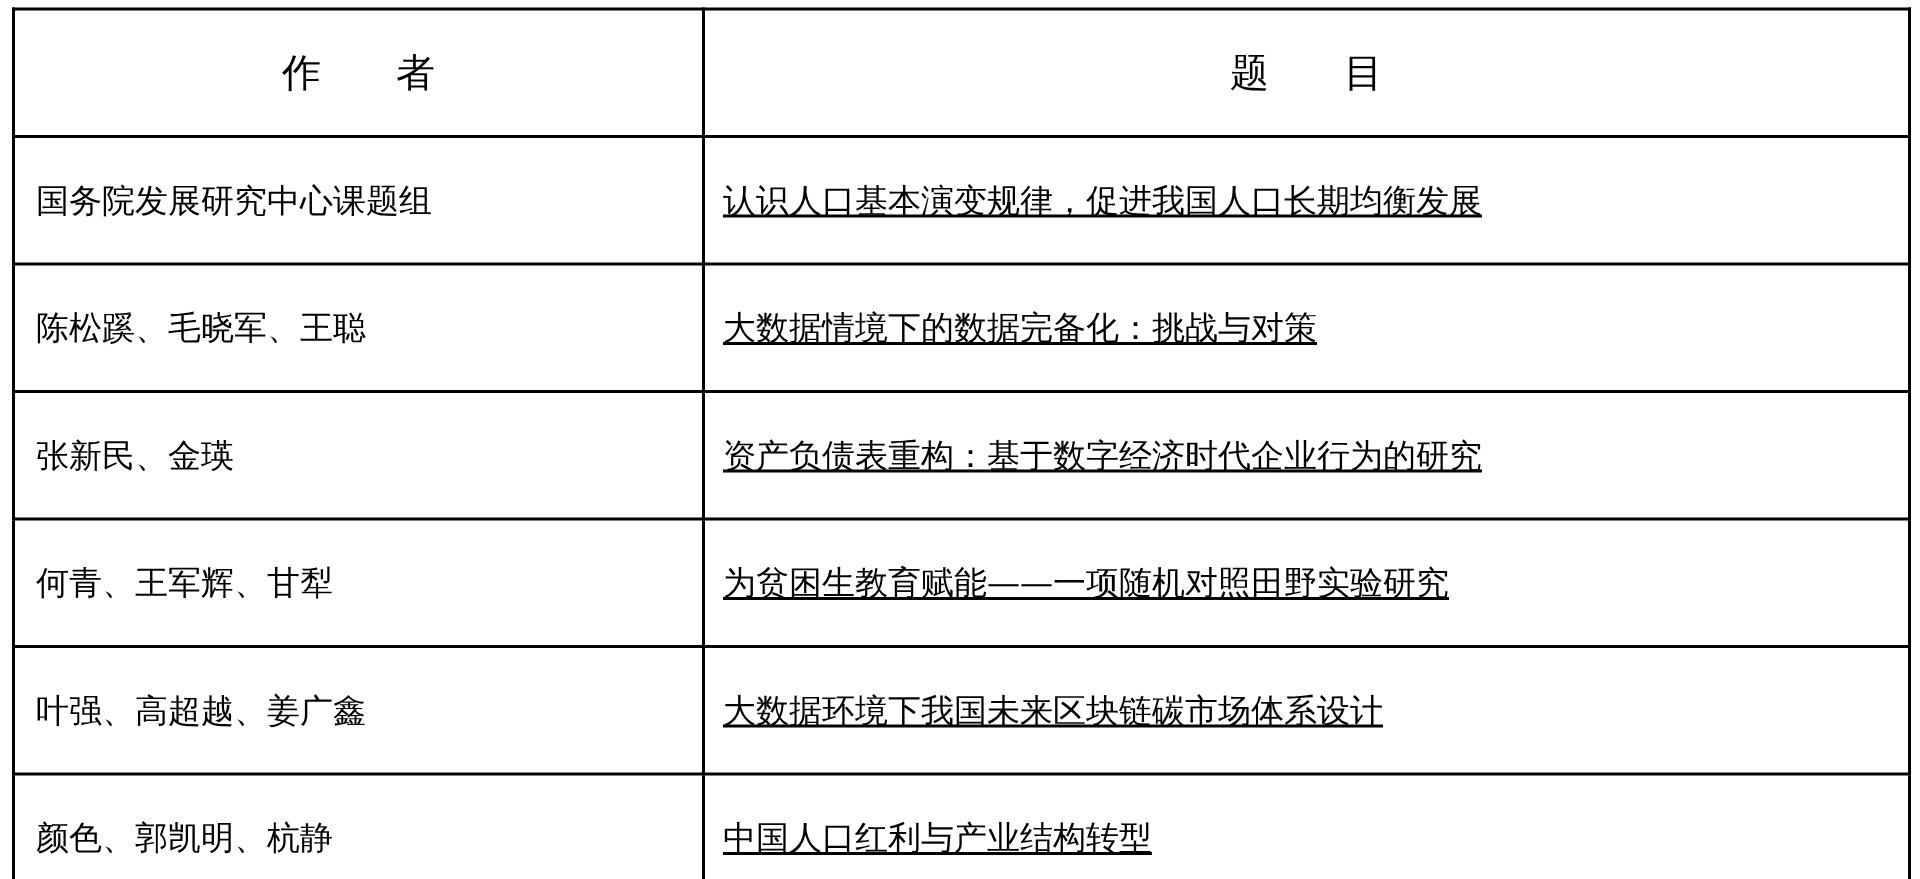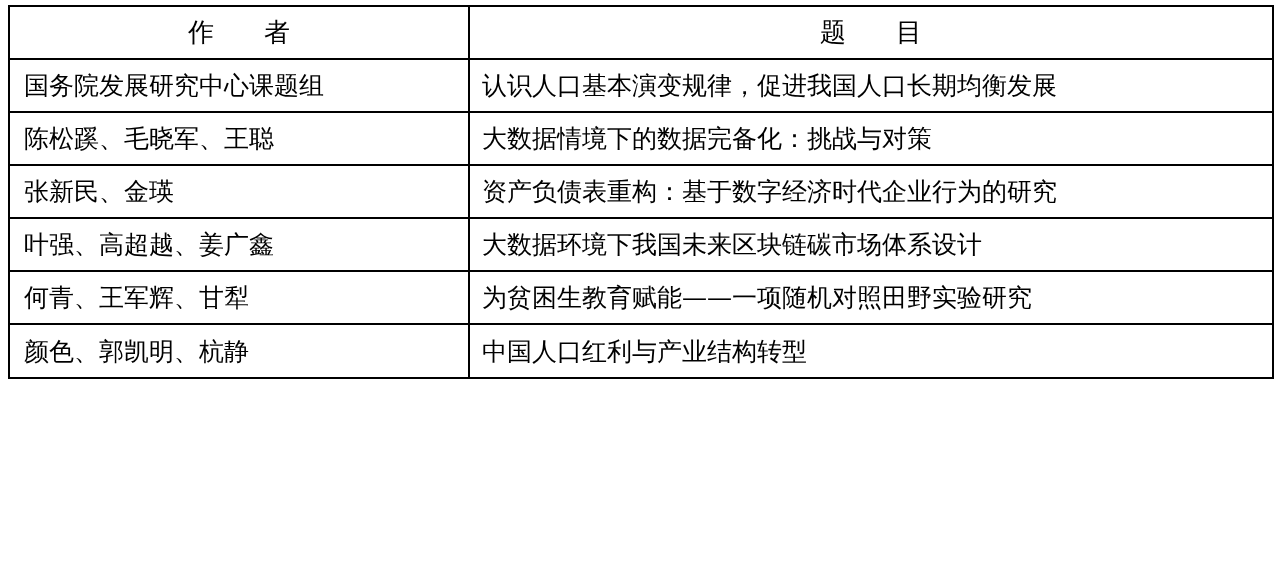--- a/index.html
+++ b/index.html
@@ -26,44 +26,45 @@
     width: 1264px;
     table-layout: fixed;
   }
   table.doc-table col.col-author { width: 460px; }
   table.doc-table col.col-title  { width: 804px; }
 
   table.doc-table th,
   table.doc-table td {
     border: 2px solid #000000;
     vertical-align: middle;
-    padding: 0;
+    padding: 16px;
   }
   thead th {
     height: 51px;
     text-align: center;
     font-weight: normal;
     font-size: 26px;
   }
   thead th .hdr {
     letter-spacing: 12px;
     padding-left: 12px;
     display: inline-block;
   }
   tbody td {
     height: 51px;
-    font-size: 25px;
+    font-size: 22px;
     white-space: nowrap;
     overflow: hidden;
   }
   tbody td.author {
     padding-left: 14px;
   }
   tbody td.title {
     padding-left: 12px;
+    text-decoration: underline;
   }
   tbody tr:last-child td {
     height: 52px;
   }
 </style>
 </head>
 <body>
 
 <div class="page">
   <table class="doc-table">
@@ -88,26 +89,26 @@
       </tr>
       <tr>
         <td class="author">陈松蹊、毛晓军、王聪</td>
         <td class="title">大数据情境下的数据完备化：挑战与对策</td>
       </tr>
       <tr>
         <td class="author">张新民、金瑛</td>
         <td class="title">资产负债表重构：基于数字经济时代企业行为的研究</td>
       </tr>
       <tr>
+        <td class="author">何青、王军辉、甘犁</td>
+        <td class="title">为贫困生教育赋能——一项随机对照田野实验研究</td>
+      </tr>
+      <tr>
         <td class="author">叶强、高超越、姜广鑫</td>
         <td class="title">大数据环境下我国未来区块链碳市场体系设计</td>
-      </tr>
-      <tr>
-        <td class="author">何青、王军辉、甘犁</td>
-        <td class="title">为贫困生教育赋能——一项随机对照田野实验研究</td>
       </tr>
       <tr>
         <td class="author">颜色、郭凯明、杭静</td>
         <td class="title">中国人口红利与产业结构转型</td>
       </tr>
     </tbody>
   </table>
 </div>
 
 </body></html>

